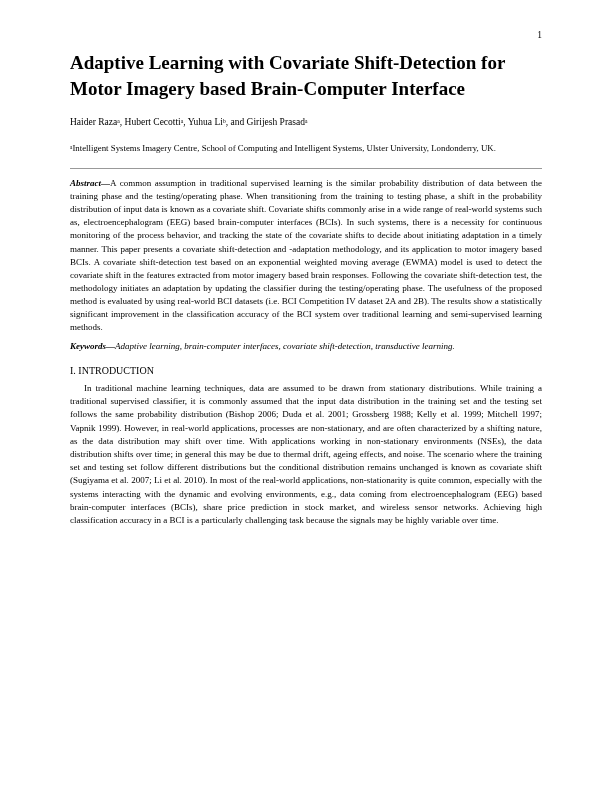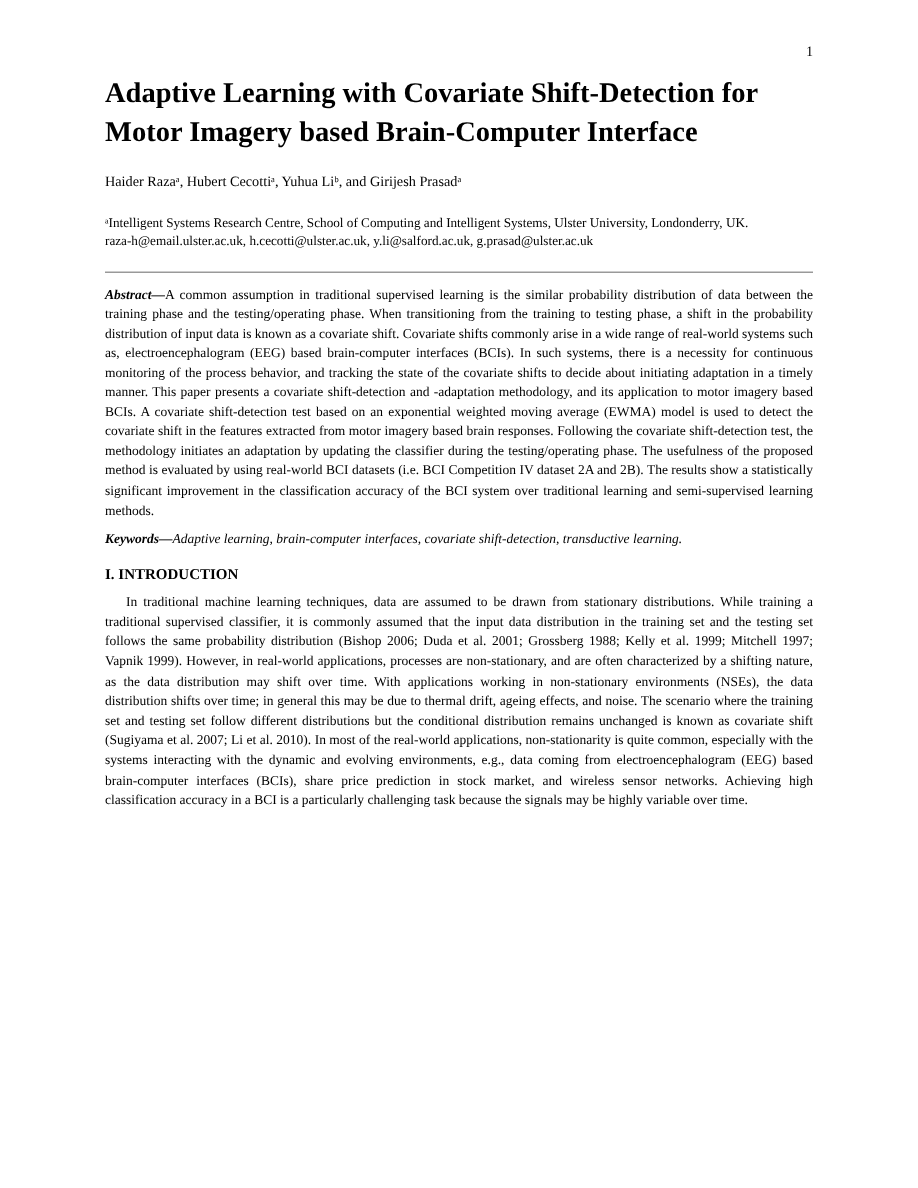--- a/index.html
+++ b/index.html
@@ -64,21 +64,21 @@
       font-style: italic;
       line-height: 1.45;
       text-align: justify;
     }
     .keywords-section .kw-label {
       font-weight: bold;
       font-style: italic;
     }
     .section-heading {
       font-size: 10px;
-      font-weight: bold;
+      font-weight: normal;
       text-transform: uppercase;
       margin-top: 12px;
       margin-bottom: 6px;
     }
     .body-text {
       font-size: 9px;
       line-height: 1.47;
       text-align: justify;
     }
     .body-text p {
@@ -96,22 +96,21 @@
 
 <div class="page">
 
   <div class="page-number">1</div>
 
   <div class="title-section">
     <div class="title">Adaptive Learning with Covariate Shift-Detection for Motor Imagery based Brain-Computer Interface</div>
 
     <div class="authors">
       <div class="author-names">Haider Razaᵃ, Hubert Cecottiᵃ, Yuhua Liᵇ, and Girijesh Prasadᵃ</div>
-      <div class="affiliation">ᵃIntelligent Systems Research Centre, School of Computing and Intelligent Systems, Ulster University, Londonderry, UK.</div>
-      <div class="affiliation">raza-h@email.ulster.ac.uk, h.cecotti@ulster.ac.uk, y.li@salford.ac.uk, g.prasad@ulster.ac.uk</div>
+      <div class="affiliation">ᵃIntelligent Systems Imagery Centre, School of Computing and Intelligent Systems, Ulster University, Londonderry, UK.</div>
     </div>
   </div>
 
   <hr class="divider">
 
   <div class="abstract-section">
     <span class="abstract-label">Abstract—</span><span>A common assumption in traditional supervised learning is the similar probability distribution of data between the training phase and the testing/operating phase. When transitioning from the training to testing phase, a shift in the probability distribution of input data is known as a covariate shift. Covariate shifts commonly arise in a wide range of real-world systems such as, electroencephalogram (EEG) based brain-computer interfaces (BCIs). In such systems, there is a necessity for continuous monitoring of the process behavior, and tracking the state of the covariate shifts to decide about initiating adaptation in a timely manner. This paper presents a covariate shift-detection and -adaptation methodology, and its application to motor imagery based BCIs. A covariate shift-detection test based on an exponential weighted moving average (EWMA) model is used to detect the covariate shift in the features extracted from motor imagery based brain responses. Following the covariate shift-detection test, the methodology initiates an adaptation by updating the classifier during the testing/operating phase. The usefulness of the proposed method is evaluated by using real-world BCI datasets (i.e. BCI Competition IV dataset 2A and 2B). The results show a statistically significant improvement in the classification accuracy of the BCI system over traditional learning and semi-supervised learning methods.</span>
   </div>
 
   <div class="keywords-section">

